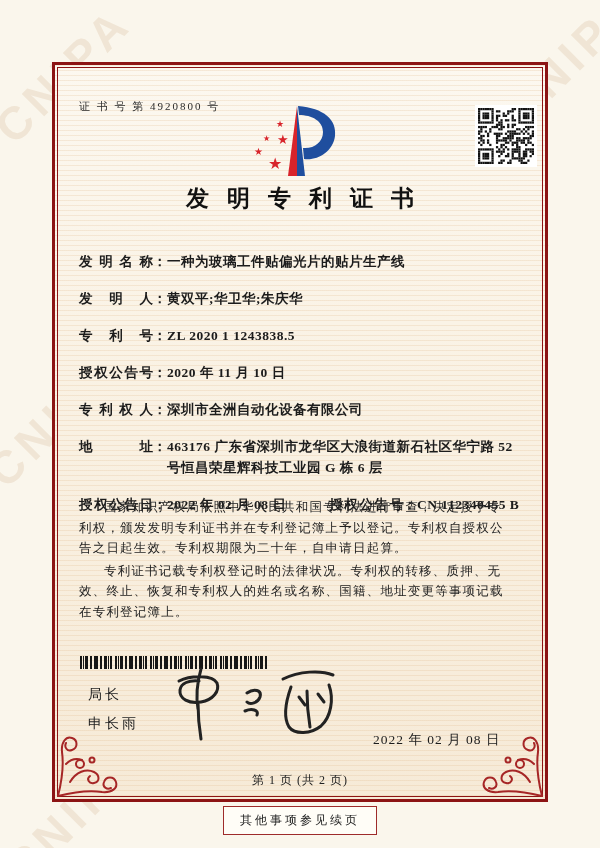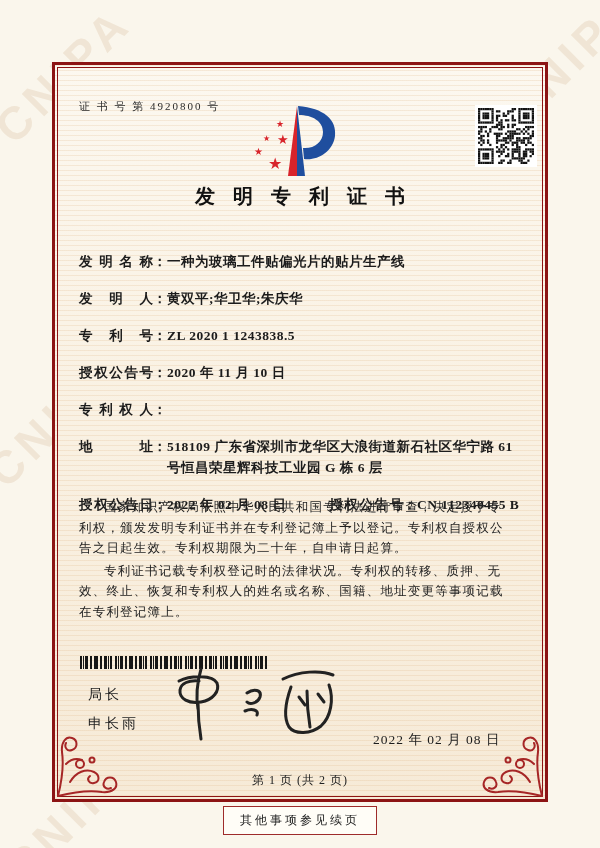--- a/index.html
+++ b/index.html
@@ -25,21 +25,21 @@
   .frame-inner{
     position:absolute; inset:2px; border:1px solid #8C1414; pointer-events:none;
   }
   .cert-no{
     position:absolute; left:24px; top:34px; font-size:11px; letter-spacing:2px; color:#2a2a2a;
   }
   .logo{ position:absolute; left:50%; top:38px; transform:translateX(-50%); }
   .qr{ position:absolute; left:420px; top:40px; width:56px; height:56px; background:#fff; padding:3px; }
   .title{
     position:absolute; left:0; right:0; top:118px; text-align:center;
-    font-size:20px; font-weight:bold; letter-spacing:18px; text-indent:18px; color:#111;
+    font-size:23px; font-weight:bold; letter-spacing:18px; text-indent:18px; color:#111;
   }
   .fields{ position:absolute; left:24px; top:186px; width:442px; font-size:13.5px; }
   .frow{ display:flex; align-items:flex-start; line-height:21px; margin-bottom:16px;font-weight:bold; }
   .flabel{ display:inline-block; width:74px; text-align:justify; text-align-last:justify; flex:0 0 74px; }
   .fcolon{ flex:0 0 14px; }
   .fvalue{ flex:1; letter-spacing:0.5px; }
   .grant-row{ position:relative; }
   .grant2{ position:absolute; left:250px; top:0; display:flex; }
   .grant2 .flabel{ width:74px; flex:0 0 74px; }
   .paras{
@@ -417,25 +417,26 @@
           <span class="fvalue">ZL 2020 1 1243838.5</span>
       </div>
       <div class="frow">
         <span class="flabel">授权公告号</span>
           <span class="fcolon">：</span>
           <span class="fvalue">2020 年 11 月 10 日</span>
       </div>
       <div class="frow">
         <span class="flabel">专利权人</span>
           <span class="fcolon">：</span>
+          <span class="fvalue">深圳市全洲自动化设备有限公司</span>
       </div>
       <div class="frow">
         <span class="flabel">地址</span>
           <span class="fcolon">：</span>
-          <span class="fvalue">518109 广东省深圳市龙华区大浪街道新石社区华宁路 61 号恒昌荣星辉科技工业园 G 栋 6 层</span>
+          <span class="fvalue">463176 广东省深圳市龙华区大浪街道新石社区华宁路 52 号恒昌荣星辉科技工业园 G 栋 6 层</span>
       </div>
       <div class="frow grant-row">
         <span class="flabel">授权公告日</span>
           <span class="fcolon">：</span>
           <span class="fvalue">2022 年 02 月 08 日</span>
         <span class="grant2">
           <span class="flabel">授权公告号</span>
             <span class="fcolon">：</span>
             <span class="fvalue">CN 112340455 B</span>
         </span>

